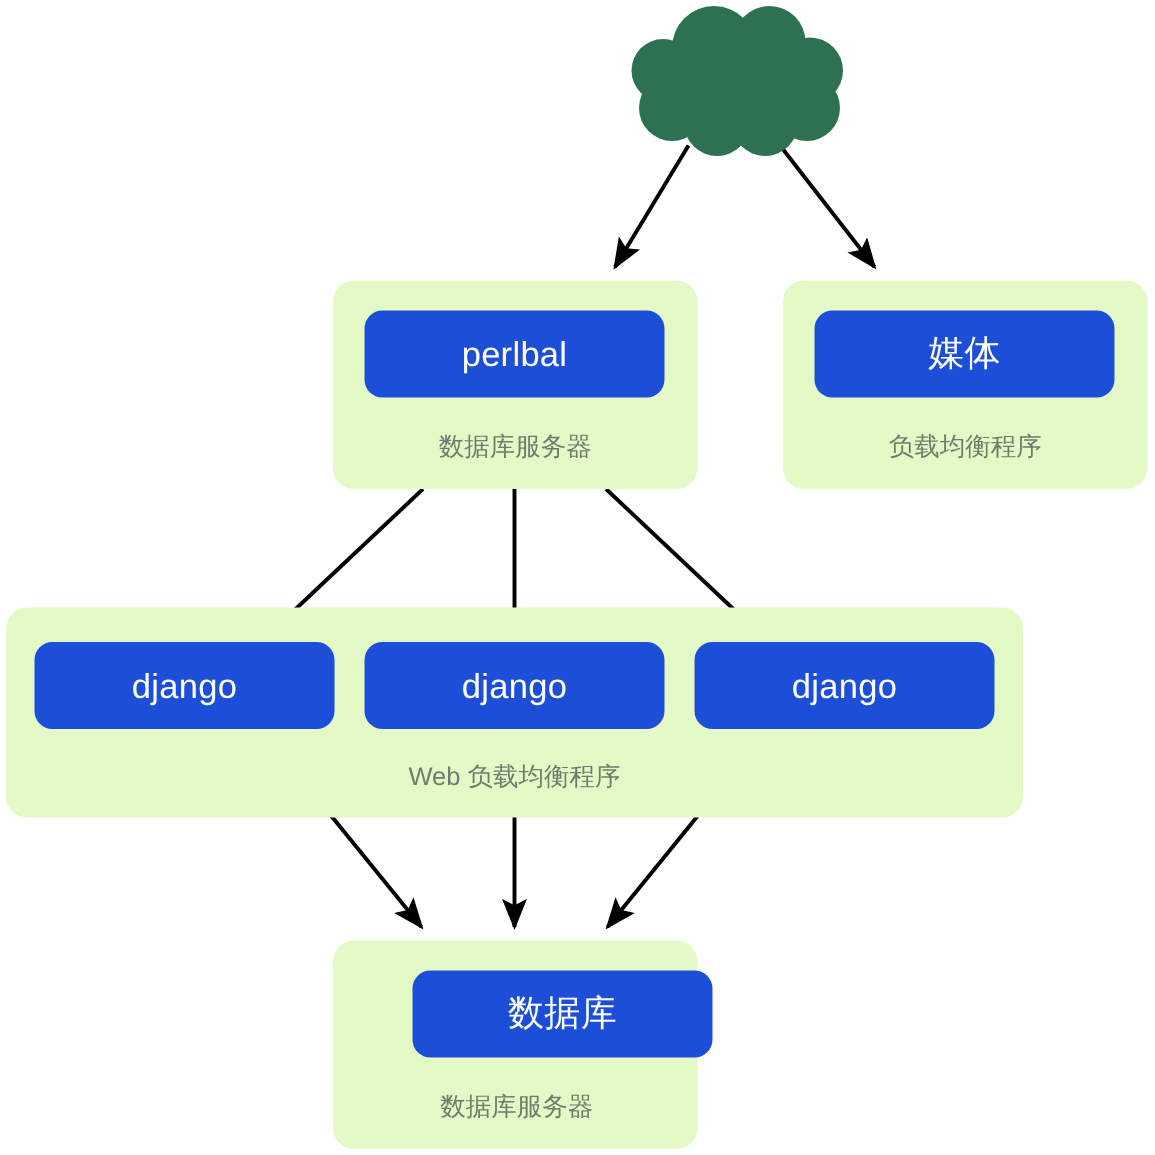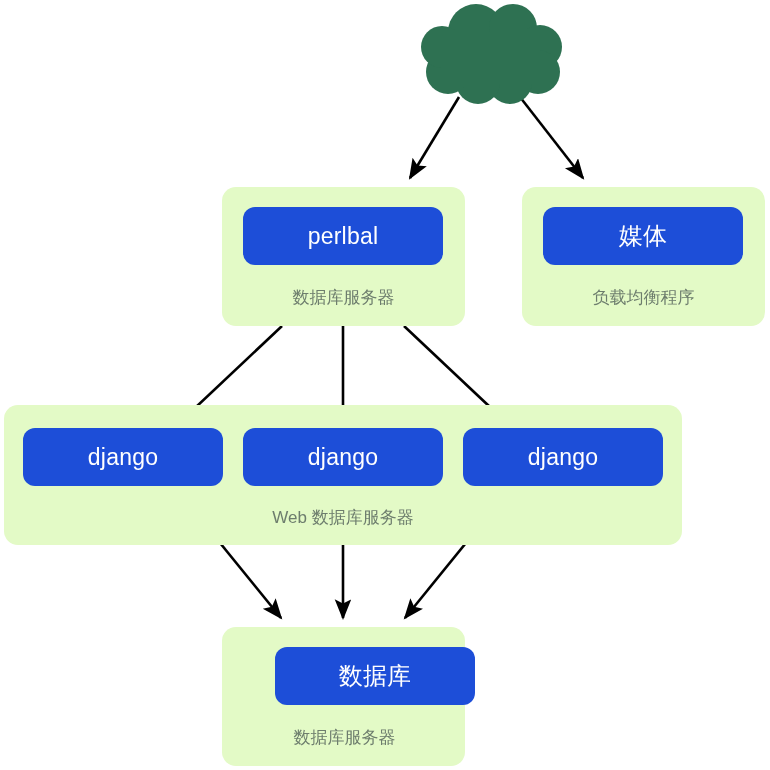--- a/index.html
+++ b/index.html
@@ -128,21 +128,21 @@
   <div class="group-box" style="left:4px; top:405px; width:678px; height:140px;"></div>
   <div class="node-box" style="left:23px; top:428px; width:200px; height:58px;">
     <span class="node-label">django</span>
   </div>
   <div class="node-box" style="left:243px; top:428px; width:200px; height:58px;">
     <span class="node-label">django</span>
   </div>
   <div class="node-box" style="left:463px; top:428px; width:200px; height:58px;">
     <span class="node-label">django</span>
   </div>
-  <div class="group-caption" style="left:4px; top:509px; width:678px;">Web 数据库服务器</div>
+  <div class="group-caption" style="left:4px; top:509px; width:678px;">Web 负载均衡程序</div>
 
   <div class="group-box" style="left:222px; top:627px; width:243px; height:139px;"></div>
   <div class="node-box" style="left:243px; top:647px; width:200px; height:58px;margin-left:32px;">
     <span class="node-label cjk">数据库</span>
   </div>
   <div class="group-caption" style="left:222px; top:729px; width:245px;">数据库服务器</div>
 
 </div>
 
 </body></html>

